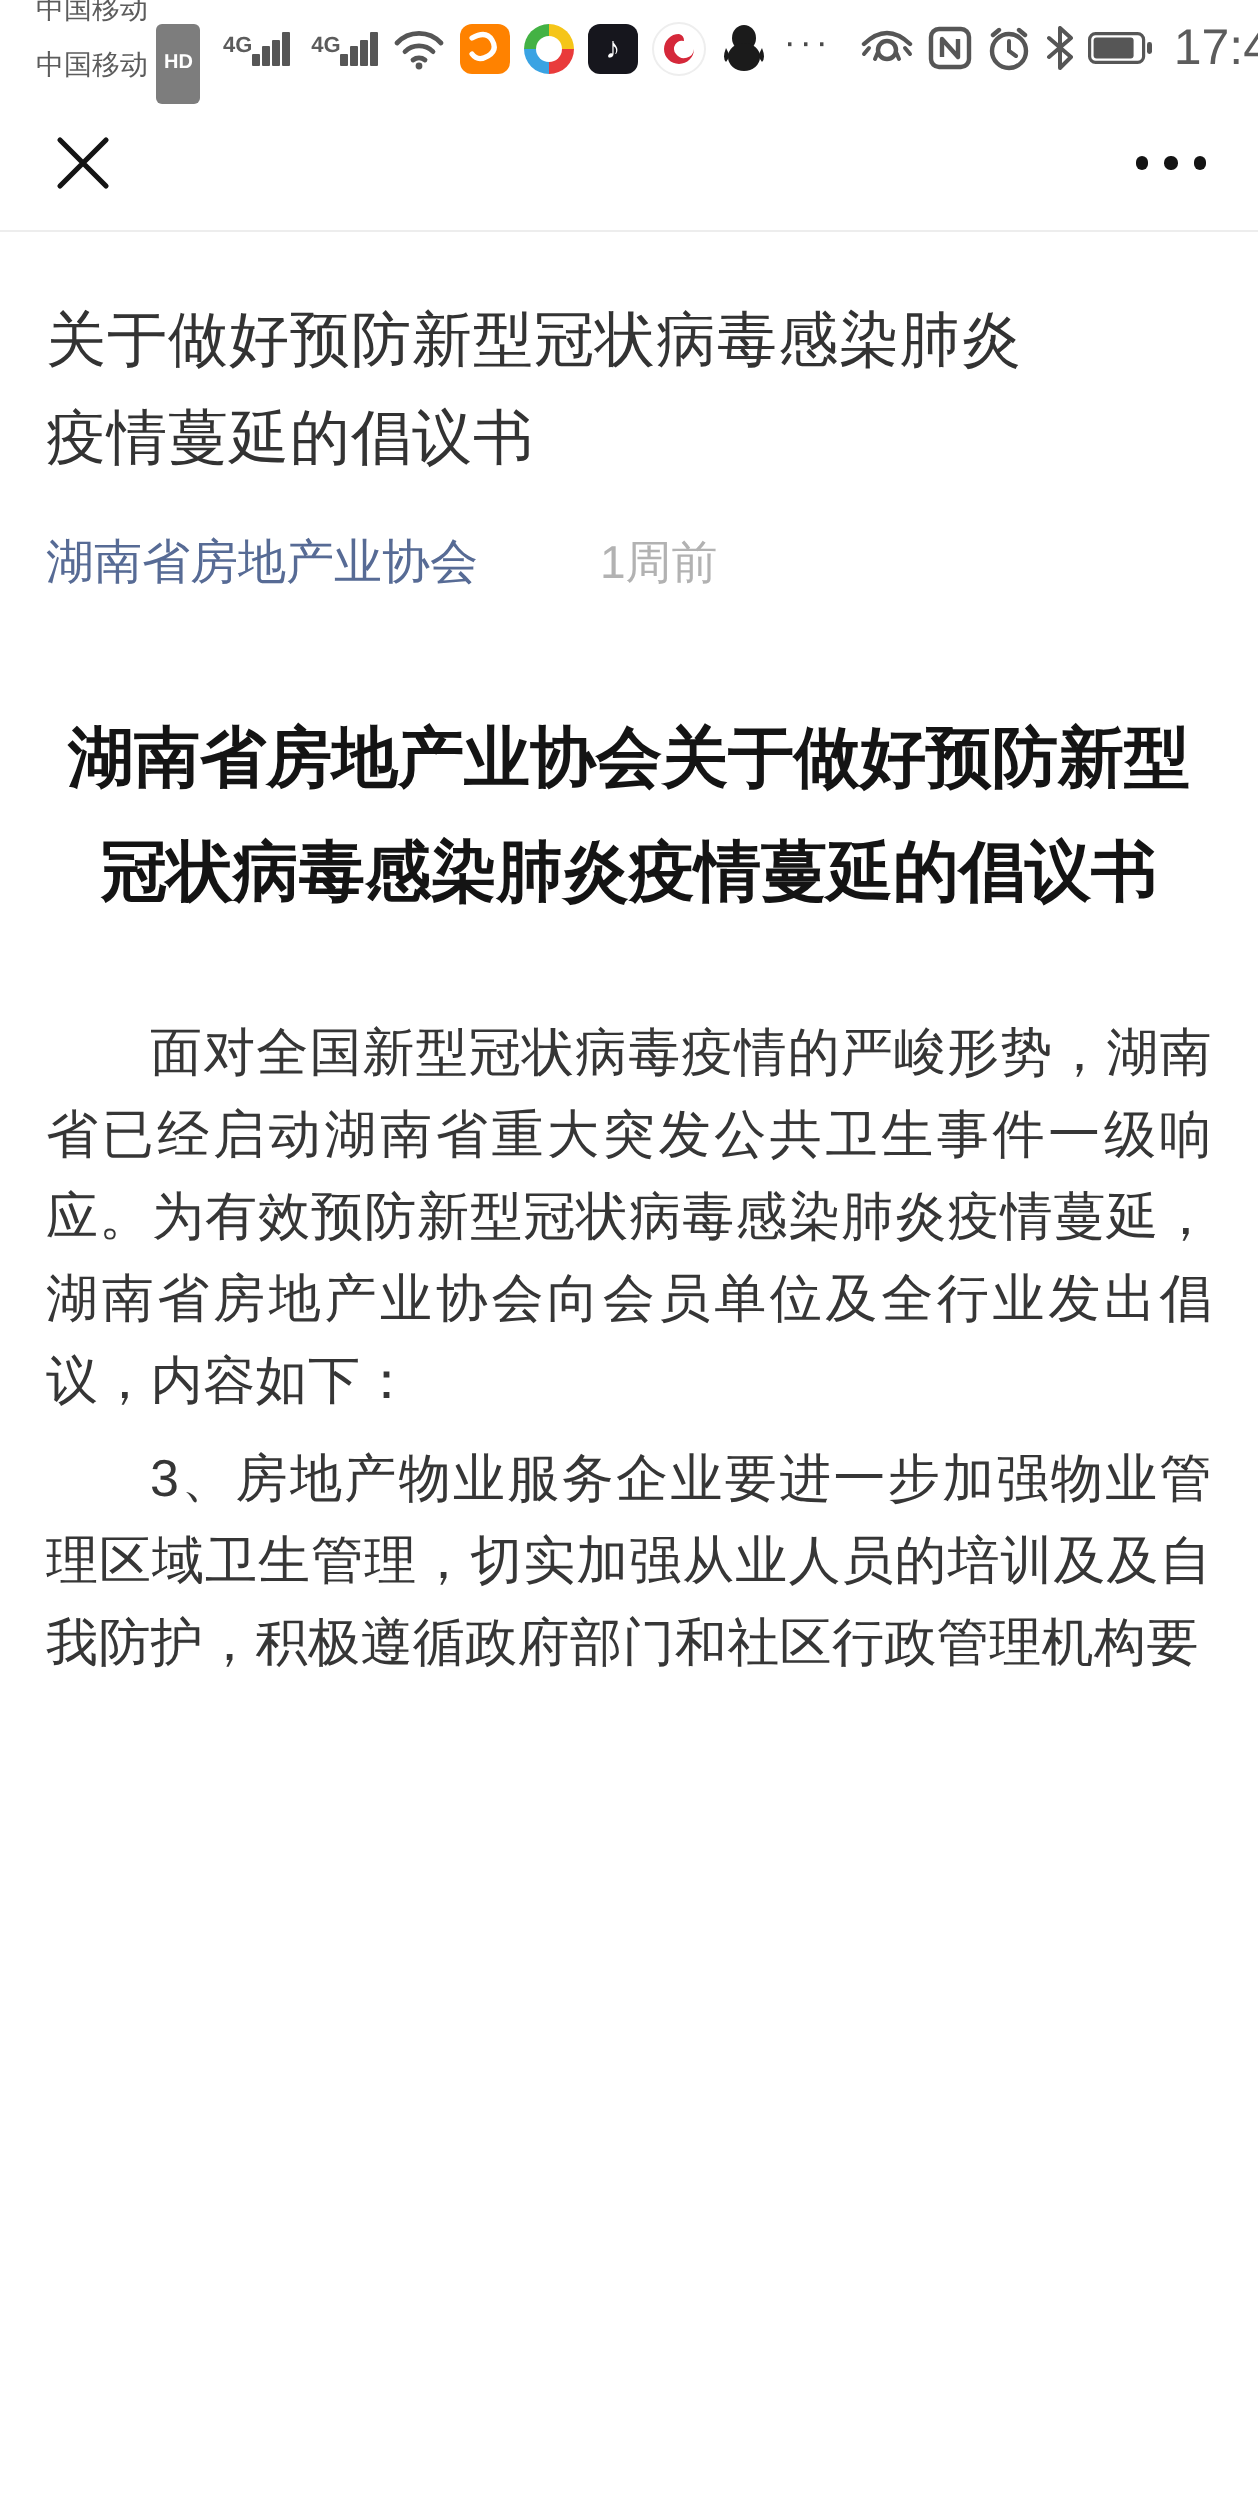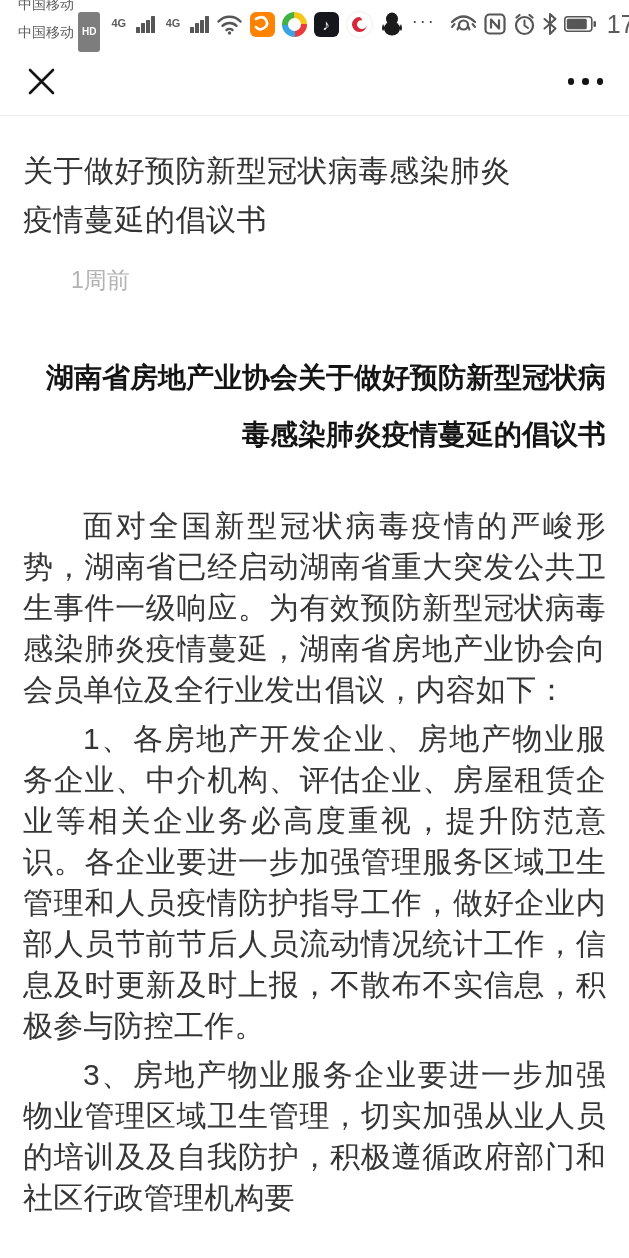--- a/index.html
+++ b/index.html
@@ -9,21 +9,21 @@
   }
   
   .status-bar{
     display:flex;align-items:center;height:48px;padding:0 12px 0 18px;
     color:var(--statusbar_gray,#5c5c5c);gap:7px;
   }
   .carrier{font-size:14px;line-height:16px;white-space:nowrap;}
   .carrier2{display:flex;align-items:center;gap:4px;}
   .hd{background:#7d7d7d;color:#fff;font-size:10px;font-weight:bold;
       border-radius:3px;padding:14px 4px;line-height:12px;}
-  .sig{display:flex;align-items:flex-end;gap:10px;margin-left:4px;text-align:center;}
+  .sig{display:flex;align-items:flex-end;gap:0;margin-left:4px;text-align:center;}
   .sig .g{font-size:11px;font-weight:bold;line-height:10px;align-self:flex-start;margin-top:2px;}
   .bars{display:flex;align-items:flex-end;gap:1.5px;height:17px;}
   .bars i{display:block;width:3.5px;background:#565656;border-radius:0.5px;}
   .bars i:nth-child(1){height:6px}.bars i:nth-child(2){height:9.5px}
   .bars i:nth-child(3){height:13px}.bars i:nth-child(4){height:17px}
   .sb-ico{flex:0 0 auto;display:block;}
   .app{width:25px;height:25px;border-radius:6px;flex:0 0 auto;display:flex;
        align-items:center;justify-content:center;overflow:hidden;}
   .app.uc{background:var(--uc_orange,#ff8200);}
   .app.tn{border-radius:50%;background:conic-gradient(#f5c518 0 25%,#e93b3b 25% 50%,#3aa3e3 50% 75%,#43b244 75% 100%);position:relative;}
@@ -45,26 +45,26 @@
   
   .content{padding:0 23px;}
   .title{
     margin:30px 0 0;font-size:30px;line-height:49px;font-weight:400;
     color:var(--title_text,#333);max-width:502px;letter-spacing:0.5px;
   }
   .meta{margin-top:21px;display:flex;align-items:baseline;gap:13px;}
   .source{color:var(--link,#576b95);font-size:24px;text-decoration:none;cursor:pointer;}
   .timestamp{color:var(--timestamp,#b2b2b2);font-size:23px;margin-left:48px;}
   .heading{
-    margin:53px 0 0;font-size:28px;line-height:57px;font-weight:700;
-    color:var(--heading_text,#141414);text-align:right;
+    margin:53px 0 0;font-size:33px;line-height:57px;font-weight:700;
+    color:var(--heading_text,#141414);text-align:center;
   }
   .body-text{margin-top:42px;}
   .body-text p{
-    margin:0 0 8px;font-size:30px;line-height:41px;color:var(--body_text,#363636);
+    margin:0 0 8px;font-size:26px;line-height:41px;color:var(--body_text,#363636);
     text-indent:2em;text-align:justify;letter-spacing:0.2px;
   }
 </style>
 </head>
 <body>
 
 <div class="screen">
 
   <div class="status-bar">
     <div class="carrier">
@@ -166,29 +166,29 @@
       <span class="dot"></span>
       <span class="dot"></span>
       <span class="dot"></span>
     </div>
   </div>
 
   <div class="content">
     <h1 class="title">关于做好预防新型冠状病毒感染肺炎疫情蔓延的倡议书</h1>
 
     <div class="meta">
+      <a class="source">湖南省房地产业协会</a>
       <span class="timestamp">1周前</span>
     </div>
 
     <h2 class="heading">湖南省房地产业协会关于做好预防新型冠状病毒感染肺炎疫情蔓延的倡议书</h2>
 
     <div class="body-text">
 
         <p>面对全国新型冠状病毒疫情的严峻形势，湖南省已经启动湖南省重大突发公共卫生事件一级响应。为有效预防新型冠状病毒感染肺炎疫情蔓延，湖南省房地产业协会向会员单位及全行业发出倡议，内容如下：</p>
 
-        <p>1、各房地产开发企业、房地产物业服务企业、中介机构、评估企业、房屋租赁企业等相关企业务必高度重视，提升防范意识。各企业要进一步加强管理服务区域卫生管理和人员疫情防护指导工作，做好企业内部人员节前节后人员流动情况统计工作，信息及时更新及时上报，不散布不实信息，积极参与防控工作。</p>
 
 
         <p>3、房地产物业服务企业要进一步加强物业管理区域卫生管理，切实加强从业人员的培训及及自我防护，积极遵循政府部门和社区行政管理机构要</p>
       </div>
   </div>
 
 </div>
 
 </body></html>

